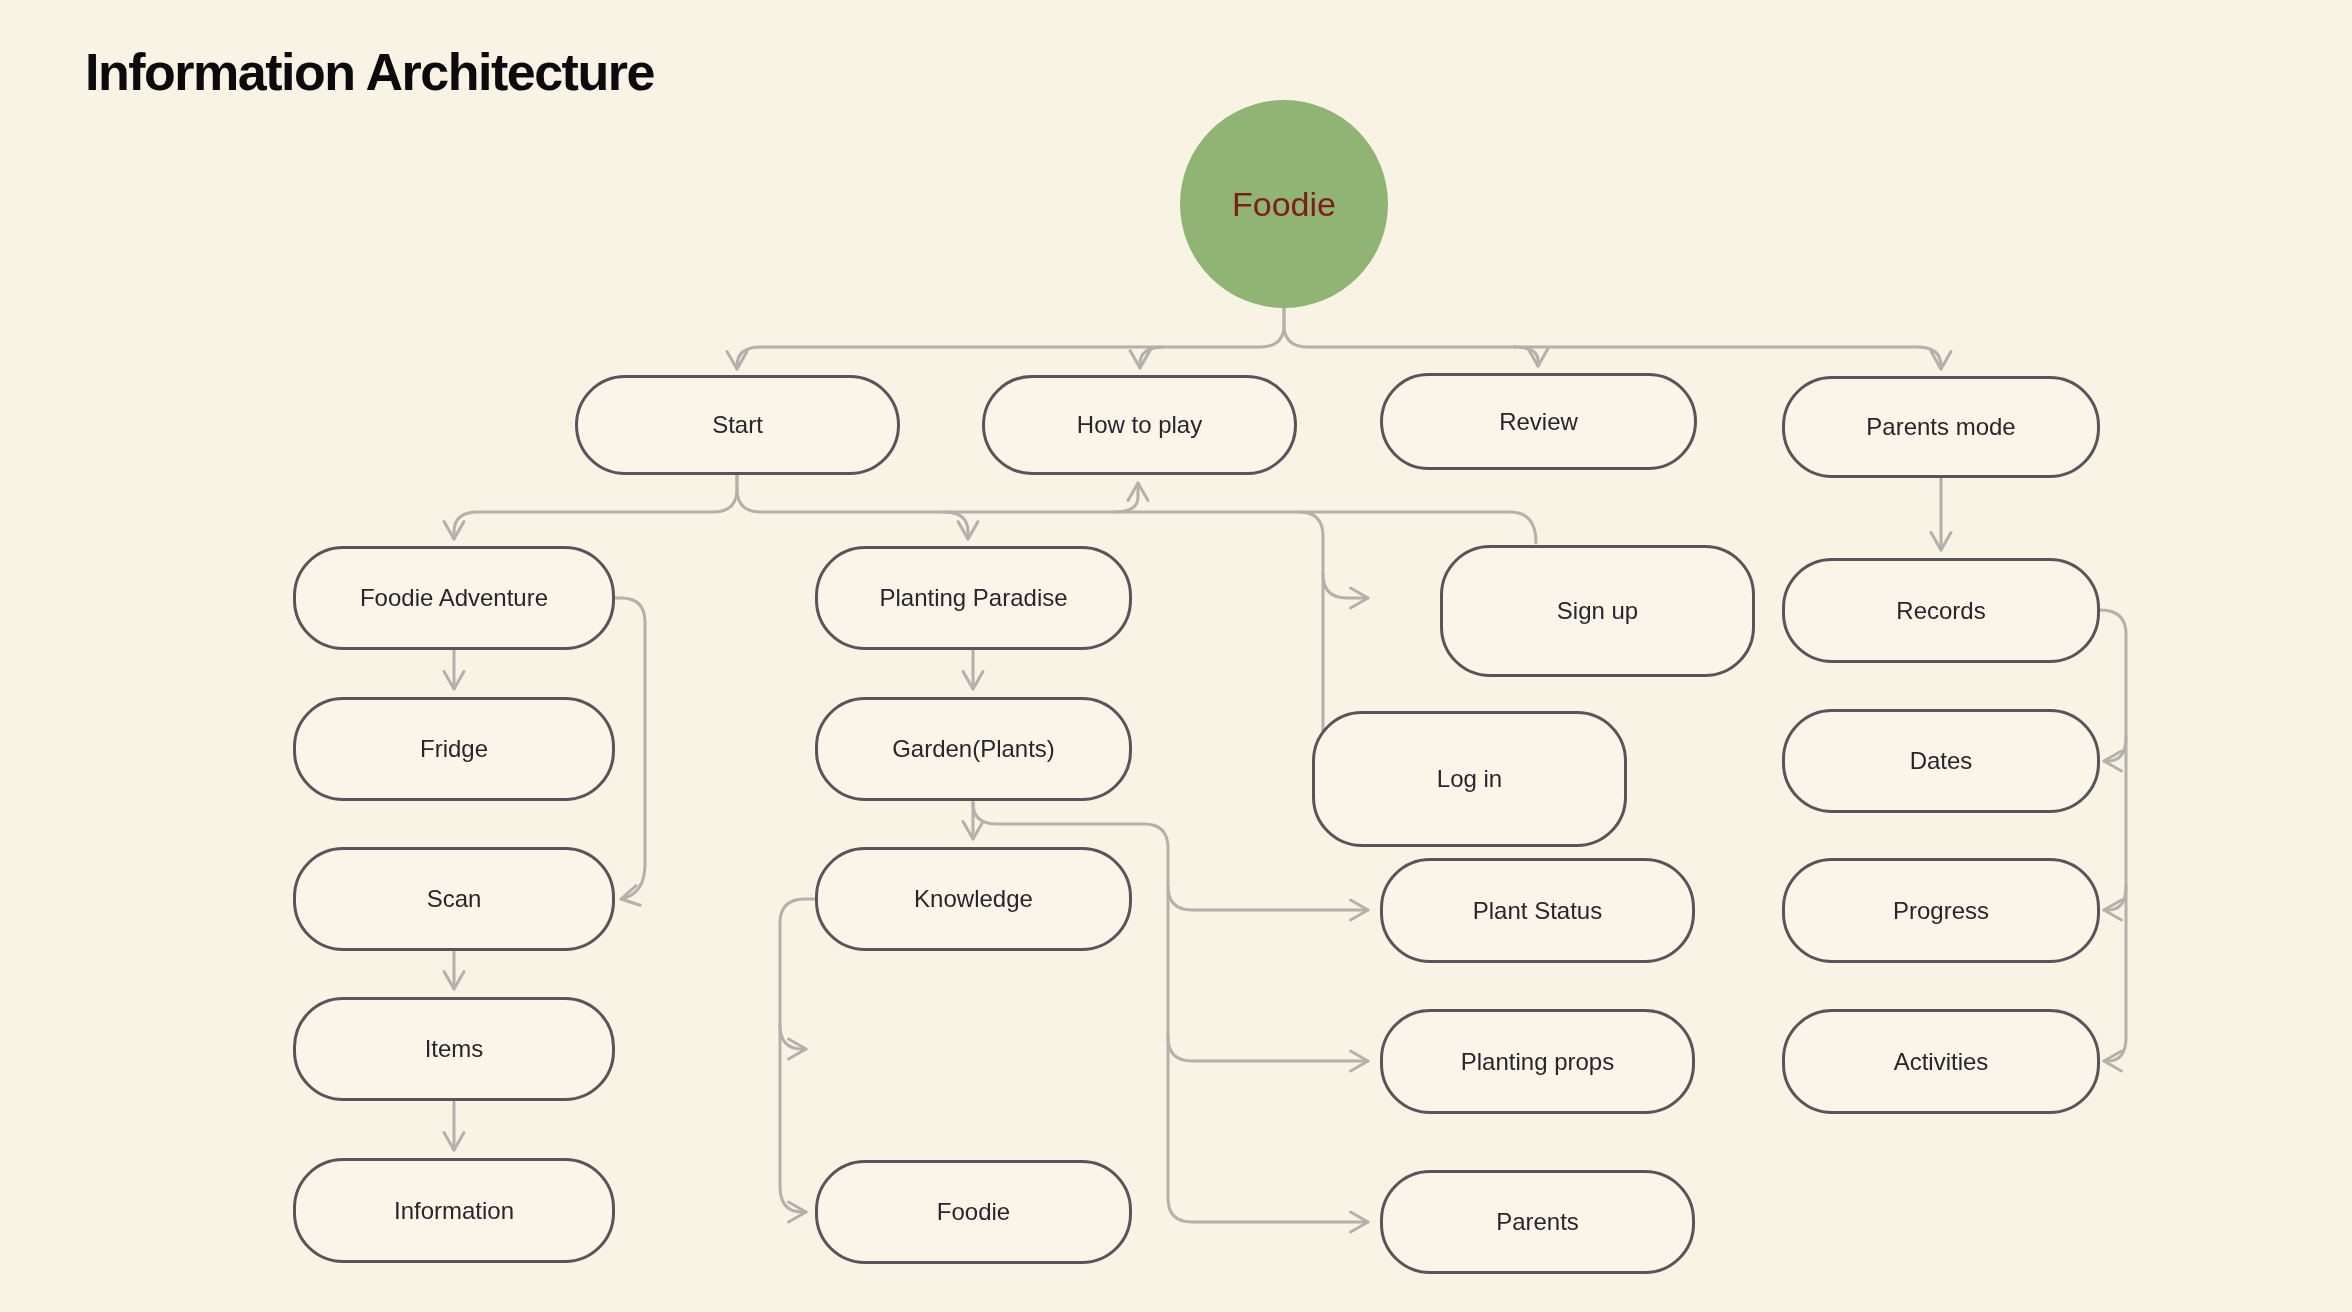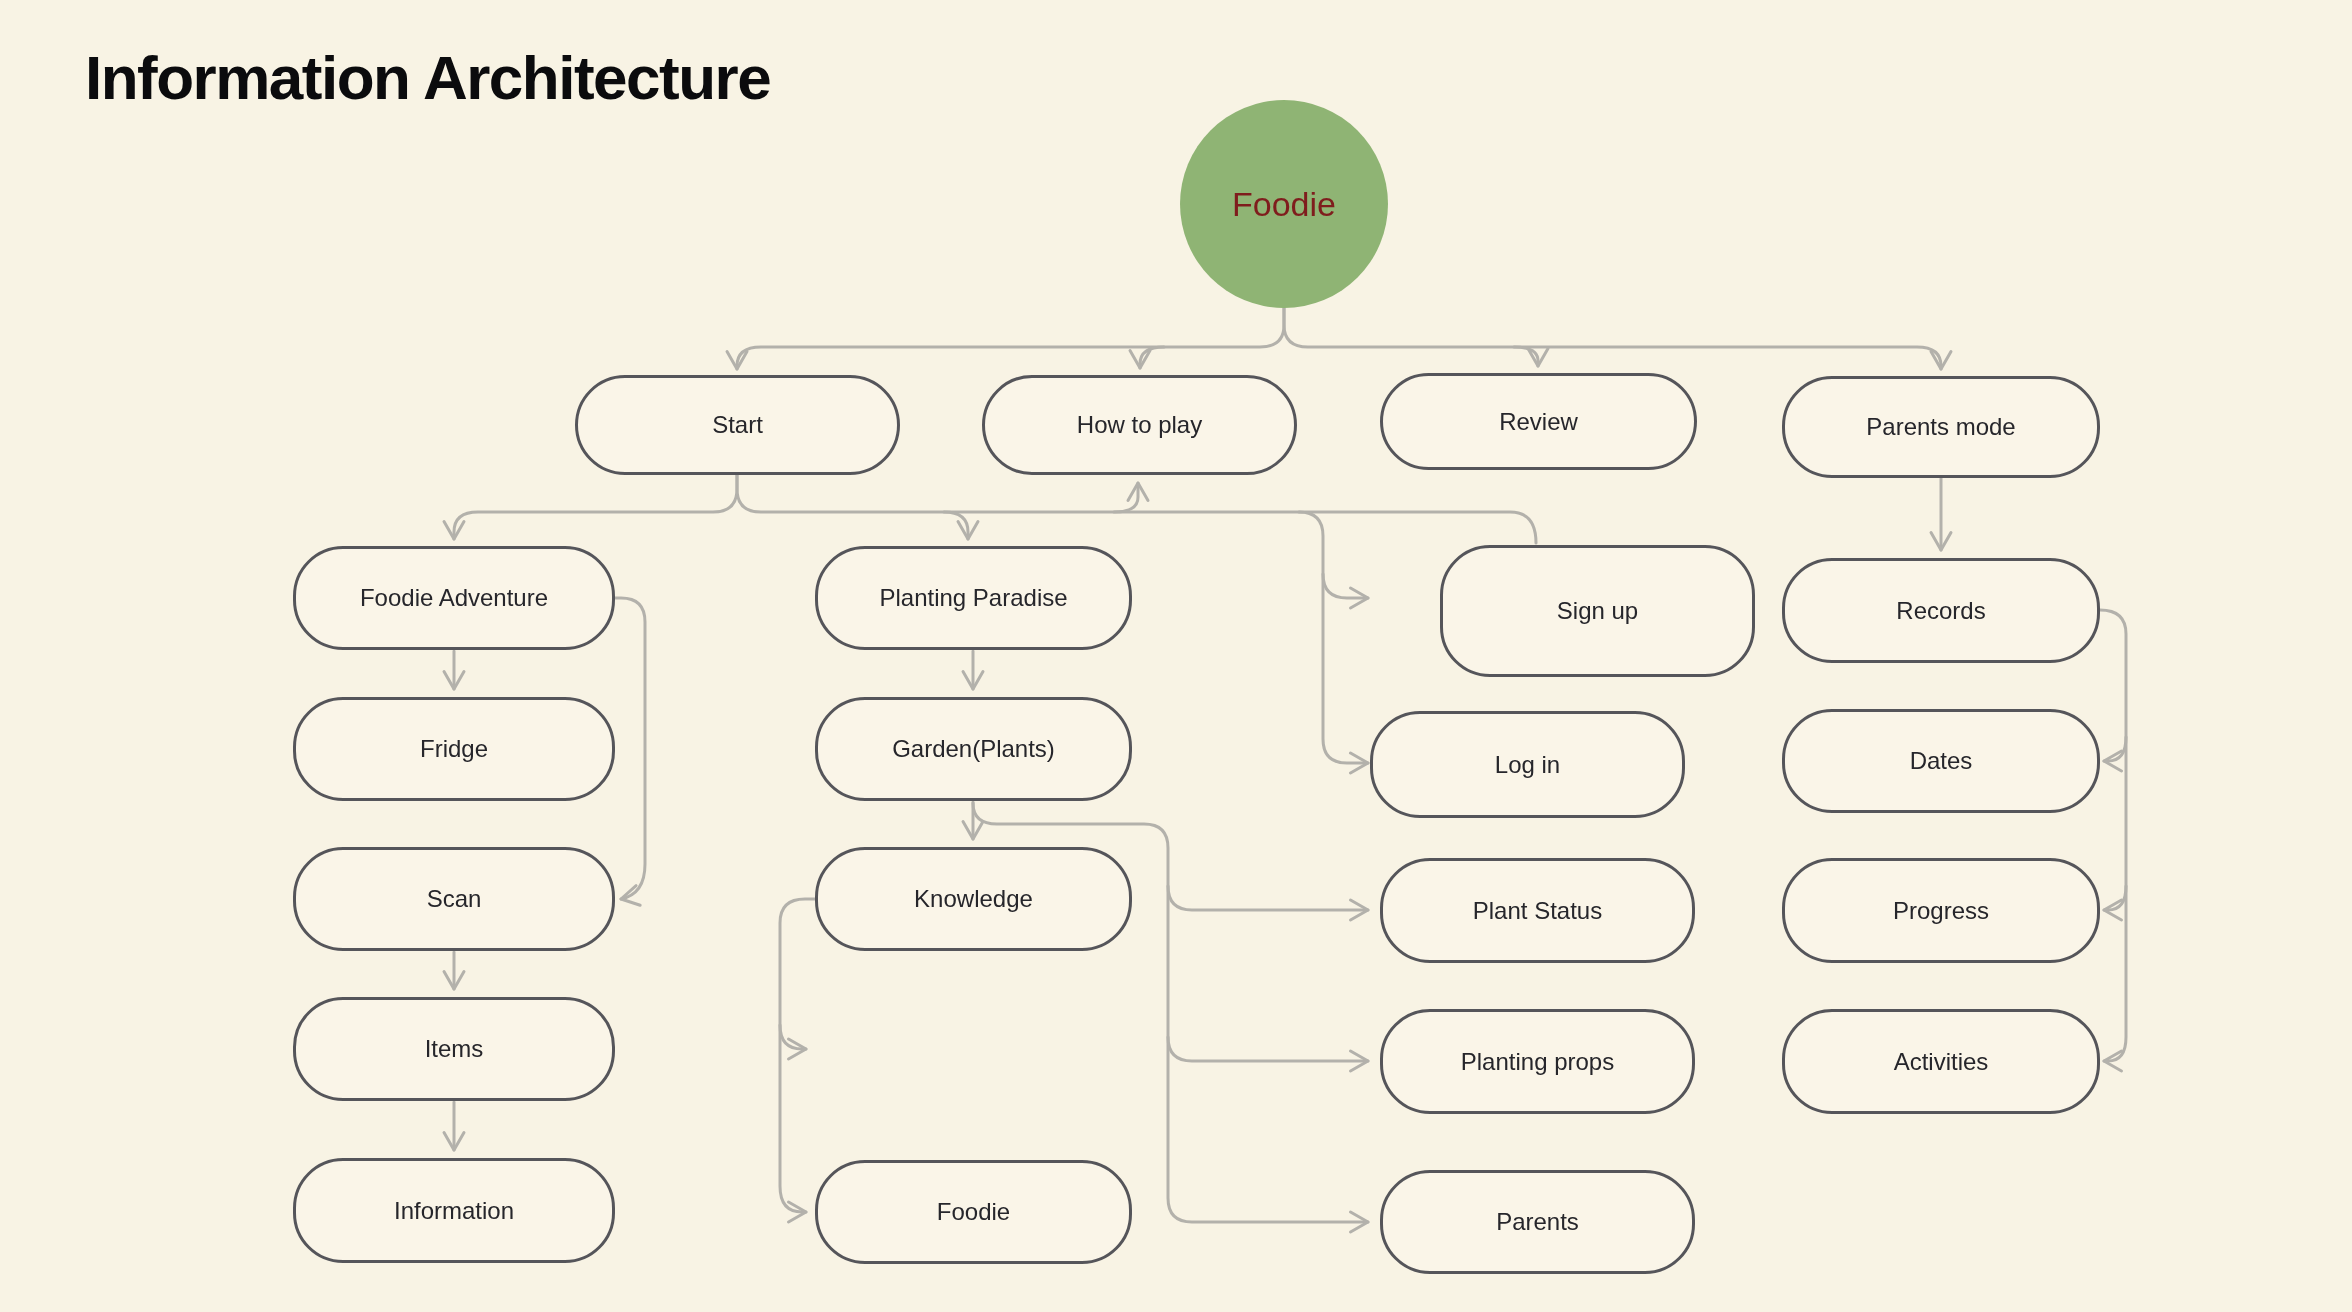--- a/index.html
+++ b/index.html
@@ -16,21 +16,21 @@
     width:2352px;height:1312px;
     background:var(--background);
     font-family:"Liberation Sans", sans-serif;
     overflow:hidden;
   }
   .canvas{
     position:relative;width:2352px;height:1312px;
   }
   .page-title{
     position:absolute;left:85px;top:42px;margin:0;
-    font-size:62px;font-weight:800;letter-spacing:-1.5px;
+    font-size:52px;font-weight:800;letter-spacing:-1.5px;
     color:var(--title);
   }
   .root-node{
     position:absolute;left:1180px;top:100px;width:208px;height:208px;
     border-radius:50%;
     background:var(--root-fill);
     display:flex;align-items:center;justify-content:center;
     font-size:34px;color:#7f1d1d;
   }
   .node{
@@ -118,21 +118,21 @@
   <div class="node" style="left:293px;top:847px;width:322px;height:104px">Scan</div>
   <div class="node" style="left:293px;top:997px;width:322px;height:104px">Items</div>
   <div class="node" style="left:815px;top:546px;width:317px;height:104px">Planting Paradise</div>
 
   <div class="node" style="left:293px;top:1158px;width:322px;height:105px">Information</div>
   <div class="node" style="left:815px;top:697px;width:317px;height:104px">Garden(Plants)</div>
   <div class="node" style="left:815px;top:847px;width:317px;height:104px">Knowledge</div>
   <div class="node" style="left:815px;top:1160px;width:317px;height:104px">Foodie</div>
 
   <div class="node" style="left:1440px;top:545px;width:315px;height:132px">Sign up</div>
-  <div class="node" style="left:1370px;top:711px;width:315px;height:107px">Log in</div>
+  <div class="node" style="left:1312px;top:711px;width:315px;height:136px">Log in</div>
   <div class="node" style="left:1380px;top:858px;width:315px;height:105px">Plant Status</div>
   <div class="node" style="left:1380px;top:1009px;width:315px;height:105px">Planting props</div>
   <div class="node" style="left:1380px;top:1170px;width:315px;height:104px">Parents</div>
 
   <div class="node" style="left:1782px;top:558px;width:318px;height:105px">Records</div>
   <div class="node" style="left:1782px;top:709px;width:318px;height:104px">Dates</div>
   <div class="node" style="left:1782px;top:858px;width:318px;height:105px">Progress</div>
   <div class="node" style="left:1782px;top:1009px;width:318px;height:105px">Activities</div>
 
 </div>

